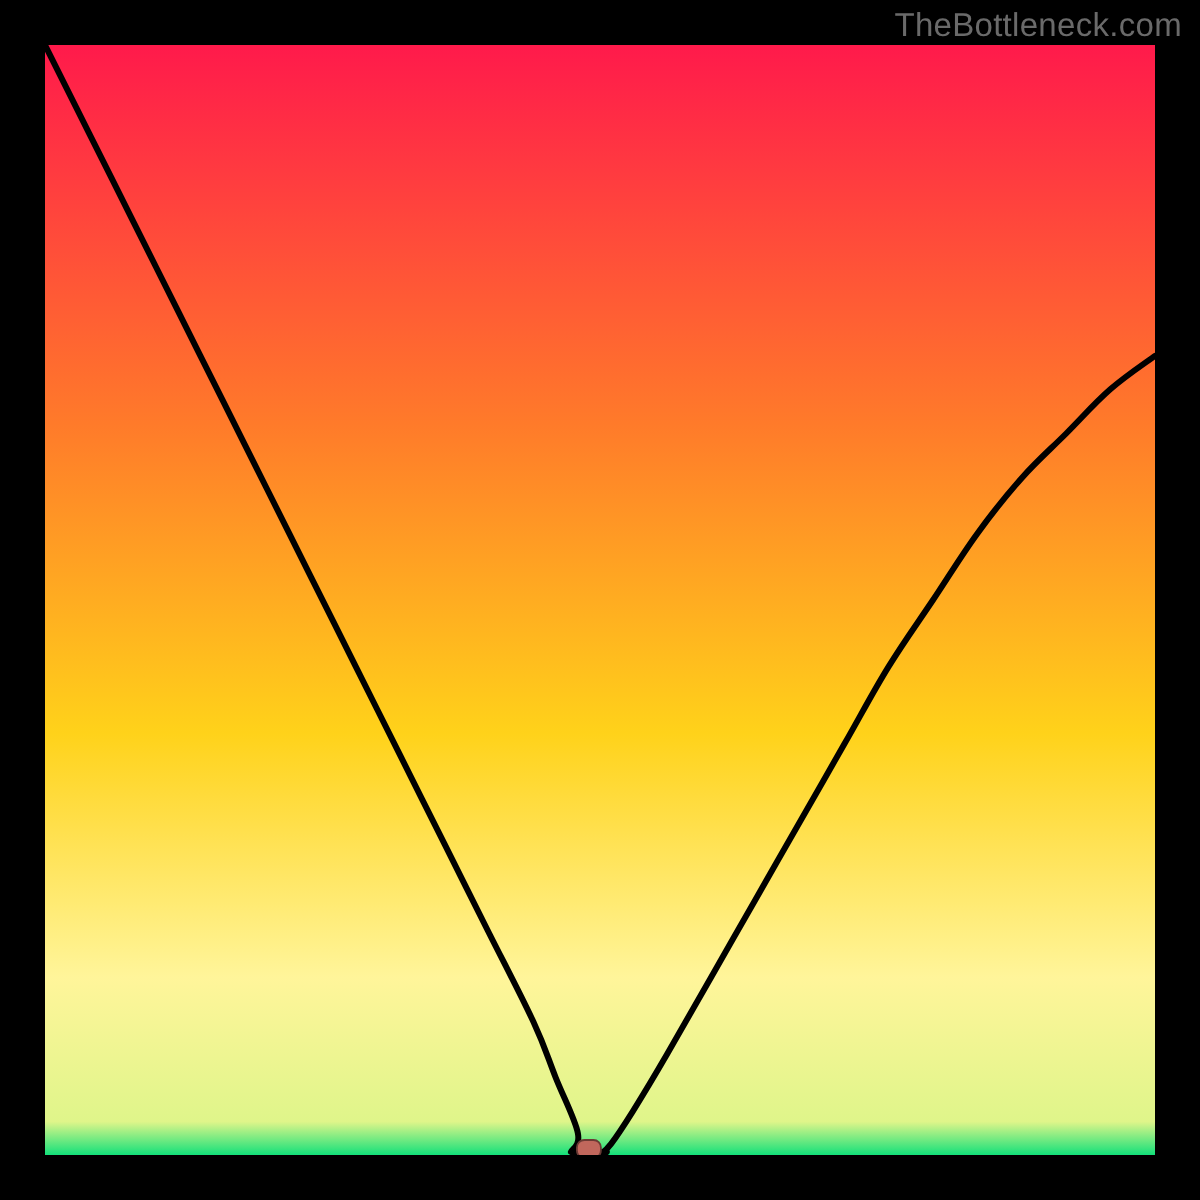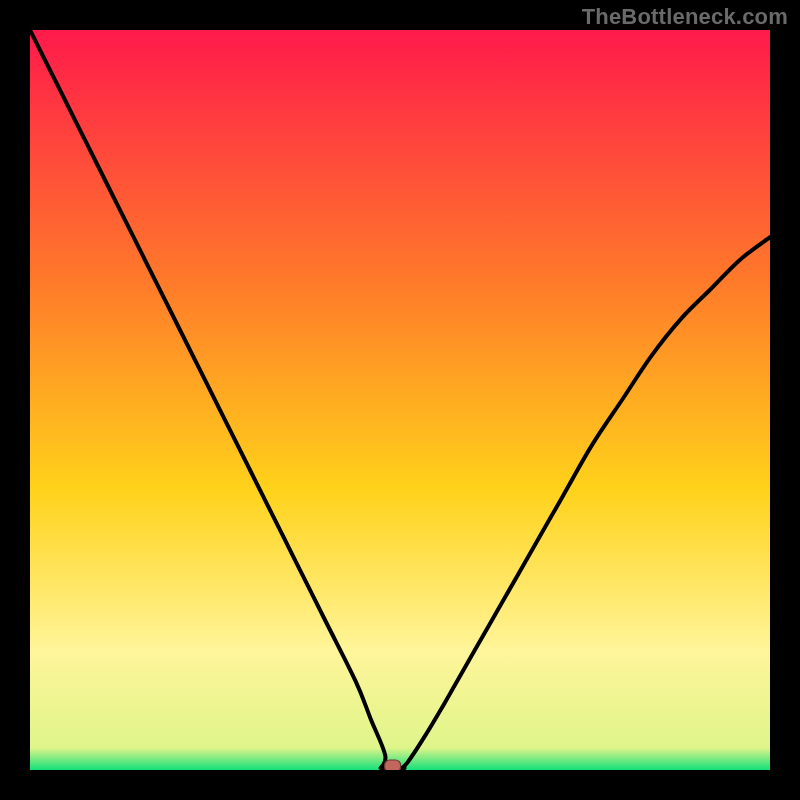--- a/index.html
+++ b/index.html
@@ -15,21 +15,21 @@
     position: relative;
     width: 800px;
     height: 800px;
     background: #000;
   }
   .watermark {
     position: absolute;
     top: 4px;
     right: 12px;
     font-size: 22px;
-    font-weight: 700;
+    font-weight: 400;
     color: #6a6a6a;
     letter-spacing: 0.2px;
     user-select: none;
   }
   .plot {
     position: absolute;
     left: 30px;
     top: 30px;
     width: 740px;
     height: 740px;

